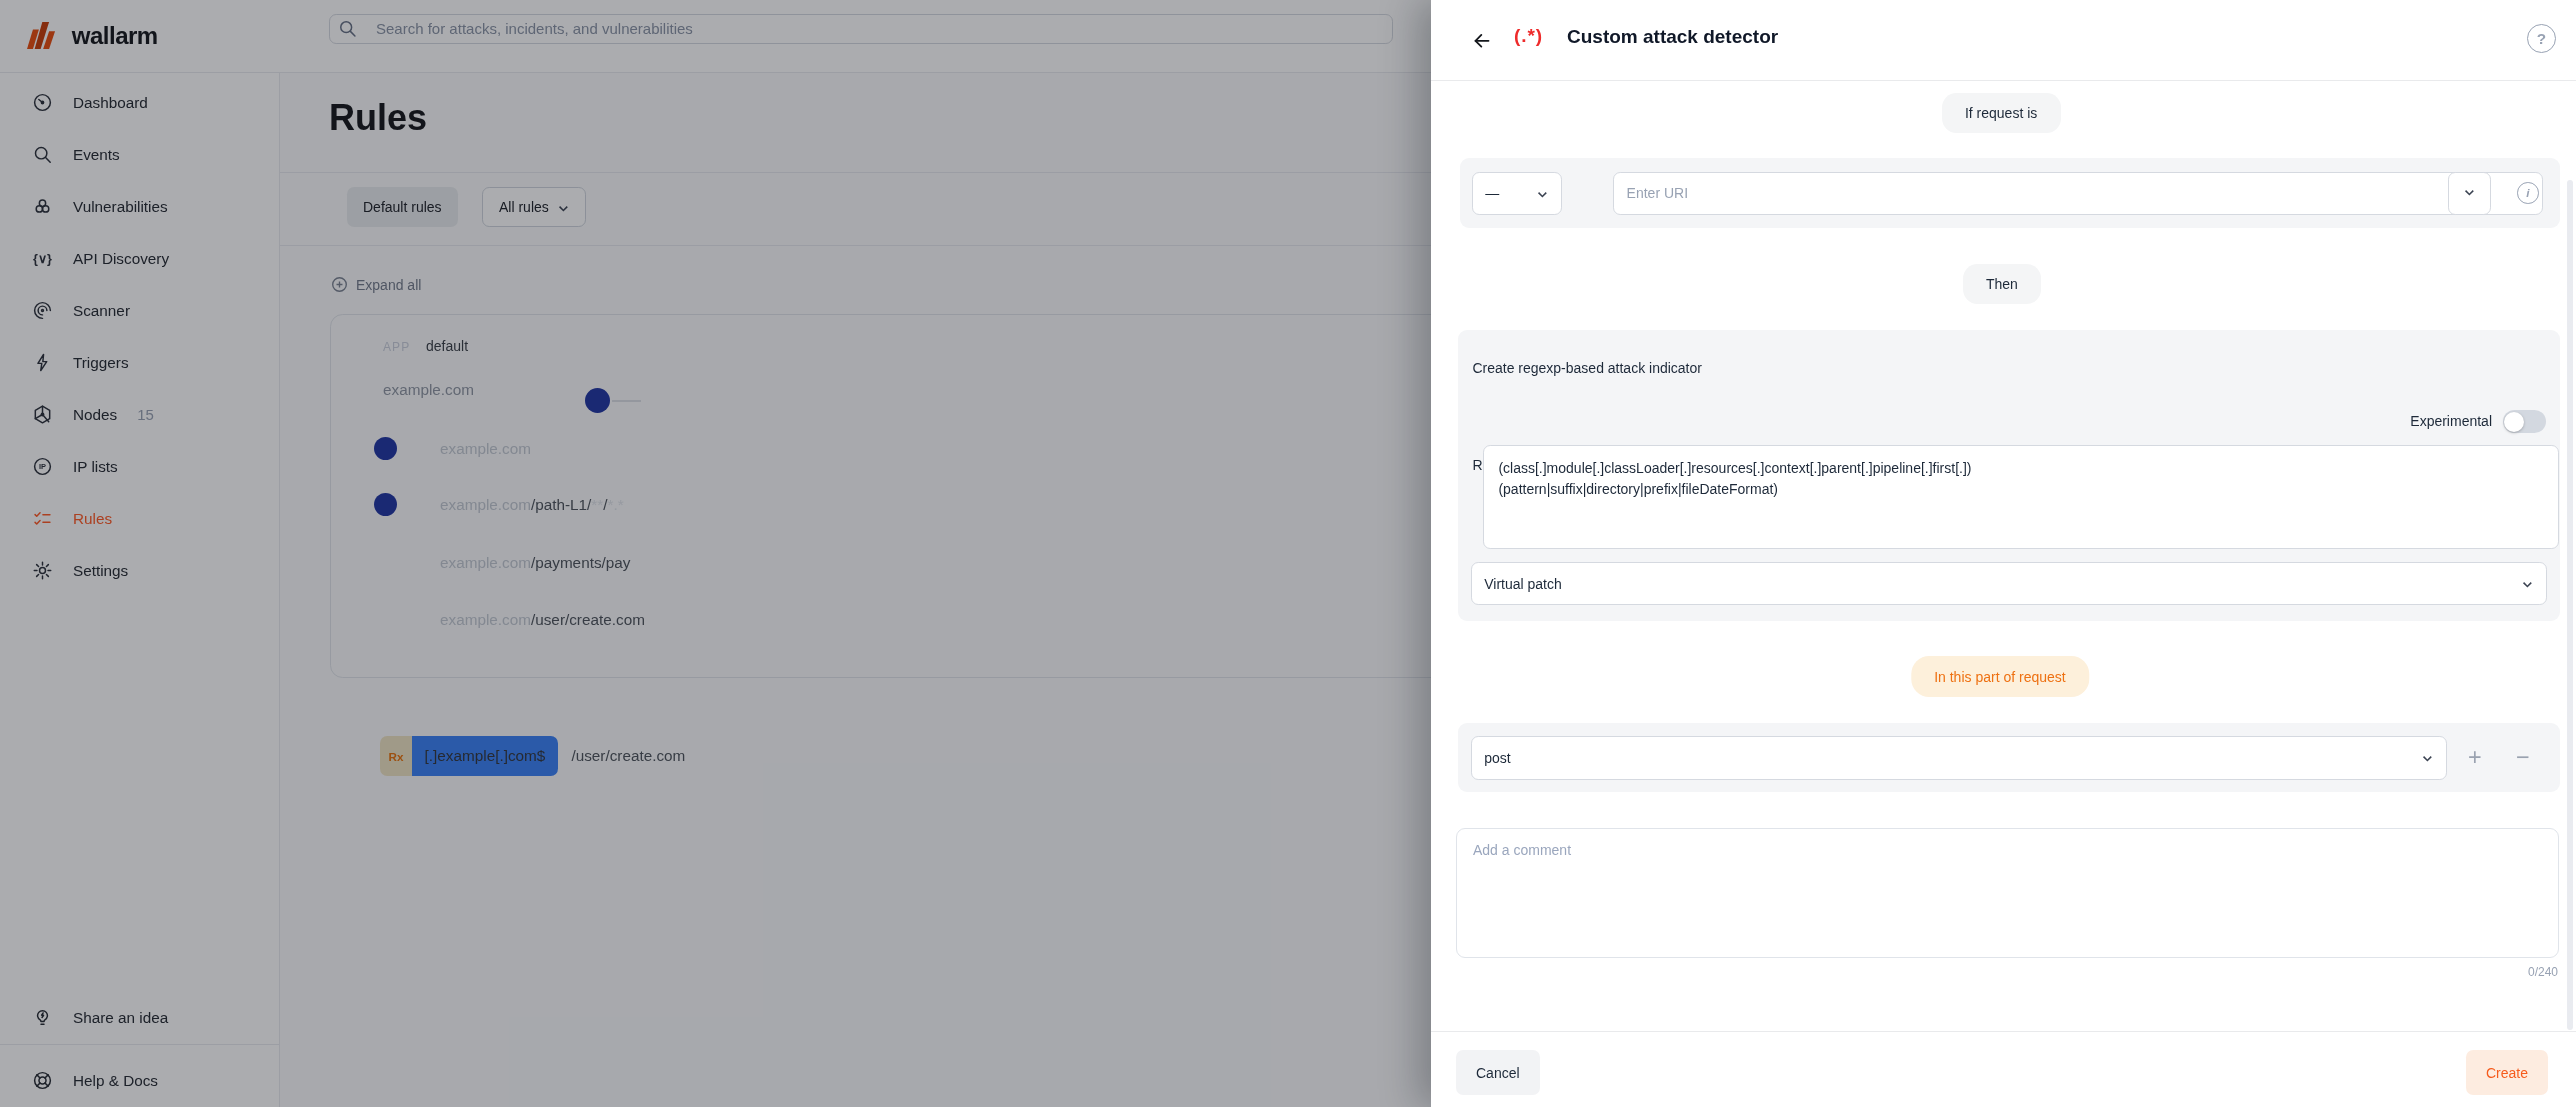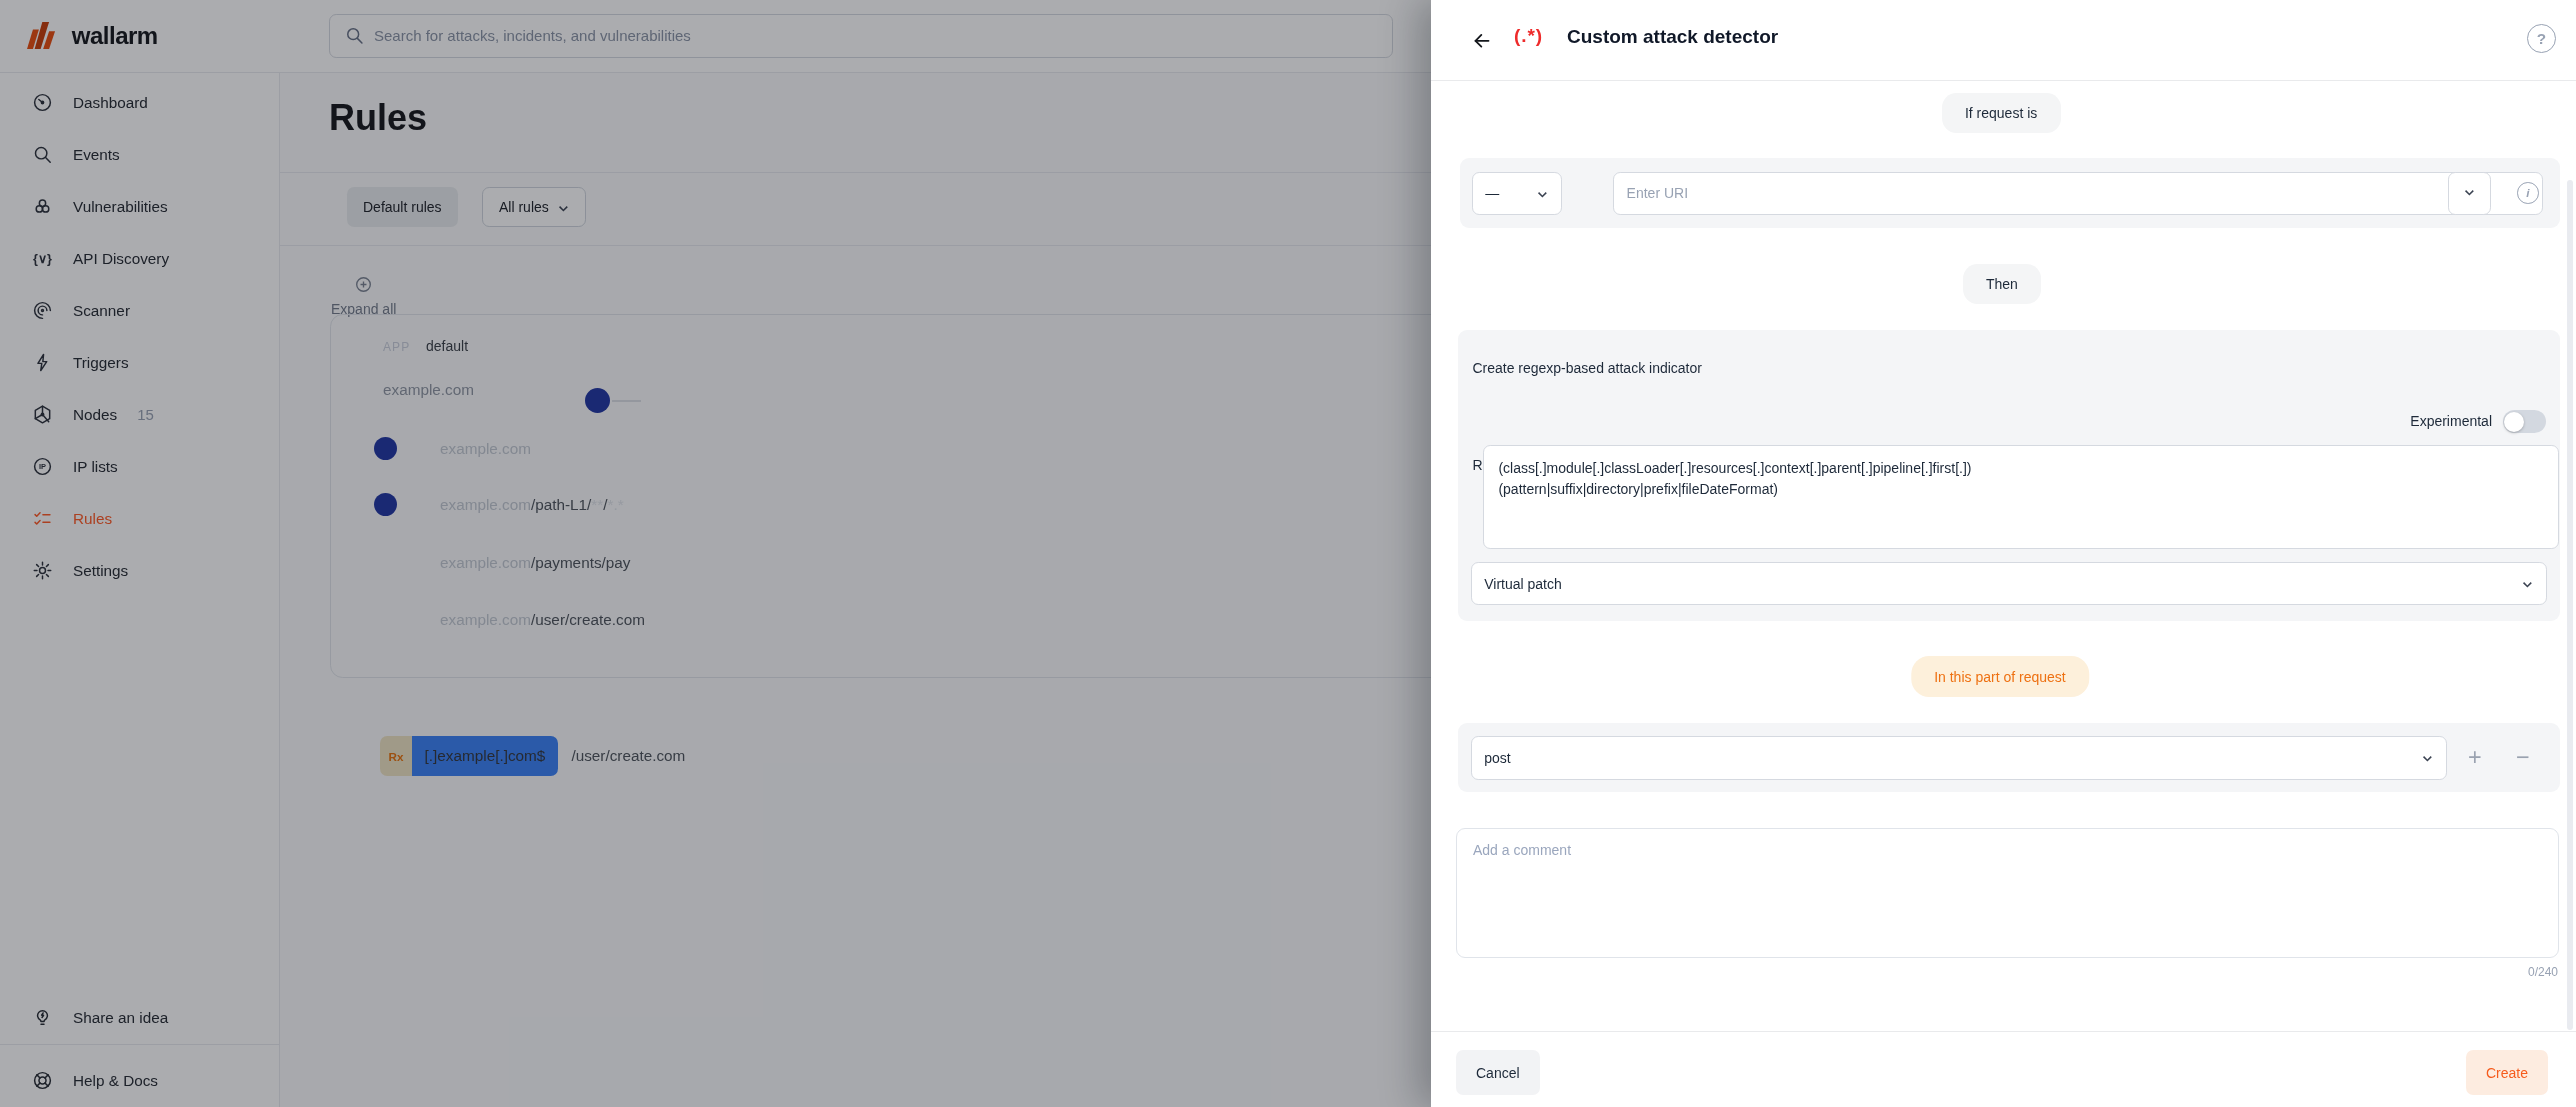--- a/index.html
+++ b/index.html
@@ -6,23 +6,23 @@
   html,body { width:2576px; height:1107px; overflow:hidden; background:#fafbfc;
     font-family:"Liberation Sans", sans-serif; }
   .screen { position:relative; width:2576px; height:1107px; }
 
   
   .topbar { position:absolute; left:0; top:0; width:2576px; height:73px; background:#fff;
     border-bottom:0.9px solid #e8eaee; z-index:1; }
   .logo { position:absolute; left:27px; top:20px; display:flex; align-items:center; gap:10.8px; }
   .logo-mark { width:34px; height:31px; }
   .logo-text { font-size:24px; font-weight:700; color:#14171c; letter-spacing:-0.5px; }
-  .search-box { position:absolute; left:329px; top:13.5px; width:1064px; height:44px;
+  .search-box { position:absolute; left:329px; top:13.5px; width:1064px; height:30px;
     border:0.9px solid #d5d9e0; border-radius:7.2px; background:#fff; display:flex; align-items:center;
-    padding:0 14px; gap:9px; }
+    padding:0 7px; gap:18px; }
   .search-box input { border:none; outline:none; flex:1; font-size:15px; color:#333;
     font-family:"Liberation Sans", sans-serif; background:transparent; }
   .search-box input::placeholder { color:#8a94a6; }
 
   
   .sidebar { position:absolute; left:0; top:73px; width:280px; height:1034px; background:#fff;
     border-right:0.9px solid #e8eaee; z-index:1; }
   .nav { position:absolute; left:0; top:3.6px; width:280px; }
   .nav-item { height:52px; display:flex; align-items:center; gap:20px; padding-left:32px;
     font-size:15.3px; color:#262b33; cursor:pointer; }
@@ -41,21 +41,21 @@
   
   .content { position:absolute; left:280px; top:73px; width:2296px; height:1034px; background:#fafbfc; }
   .page-title { position:absolute; left:49px; top:24px; font-size:36px; font-weight:800; color:#16181d; }
   .h-divider { position:absolute; left:0; width:2296px; height:0.9px; background:#e7e9ee; }
   .chip { position:absolute; top:114px; height:40px; border-radius:7.2px; display:flex; align-items:center;
     padding:0 16px; font-size:14px; color:#20242b; cursor:pointer; }
   .chip.filled { left:67px; background:#e9ebee; }
   .chip.outline { left:202px; background:#fff; border:0.9px solid #d0d5dd; gap:9px; }
   .chip .caret svg { width:10.8px; height:7.2px; stroke:#3b4352; stroke-width:2; fill:none; }
   .expand-row { position:absolute; left:51px; top:203px; display:flex; align-items:center; gap:8px;
-    color:#737b8b; font-size:14px; cursor:pointer;flex-direction:column; }
+    color:#737b8b; font-size:14px; cursor:pointer; }
   .expand-row svg { width:17px; height:17px; fill:none; stroke:#7a8291; stroke-width:1.6; }
 
   .tree-box { position:absolute; left:50px; top:241px; width:1130px; height:364px;
     border:1.4px solid #e1e4ea; border-radius:12.6px; }
   .tree-text { position:absolute; font-size:15.3px; line-height:21.6px; white-space:nowrap; }
   .seg-muted { color:#c2c8d2; }
   .seg-dark { color:#4e545c; }
   .seg-faint { color:#dfe3e9; }
   .seg-root { color:#8f96a3; }
   .app-label { position:absolute; left:103px; top:267px; font-size:12px; letter-spacing:1.1px;

